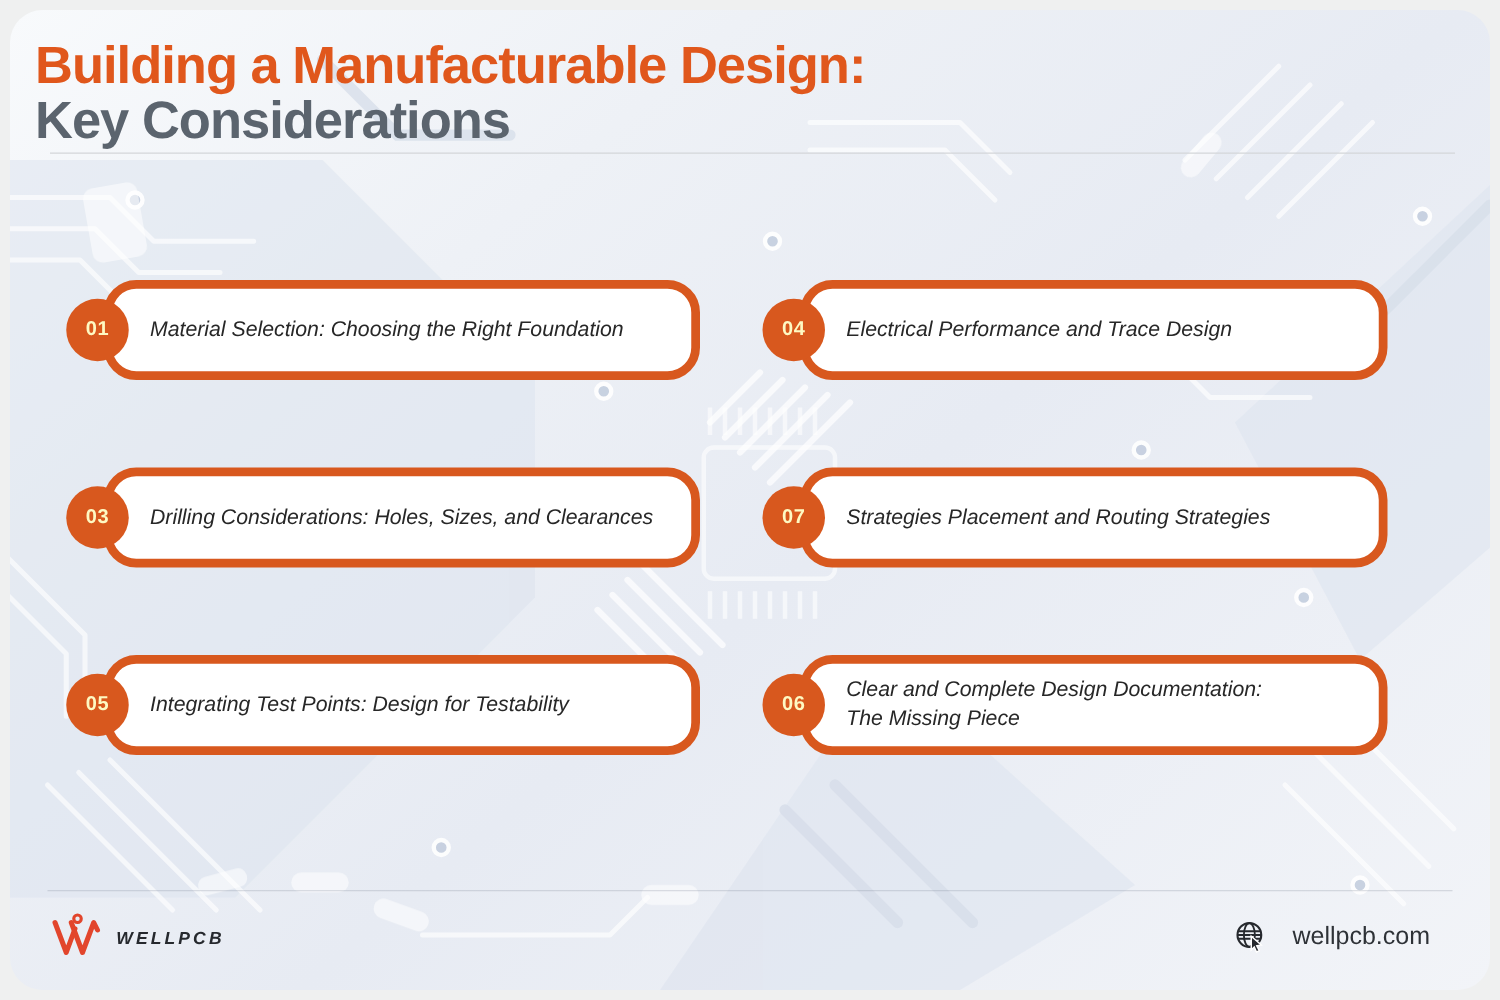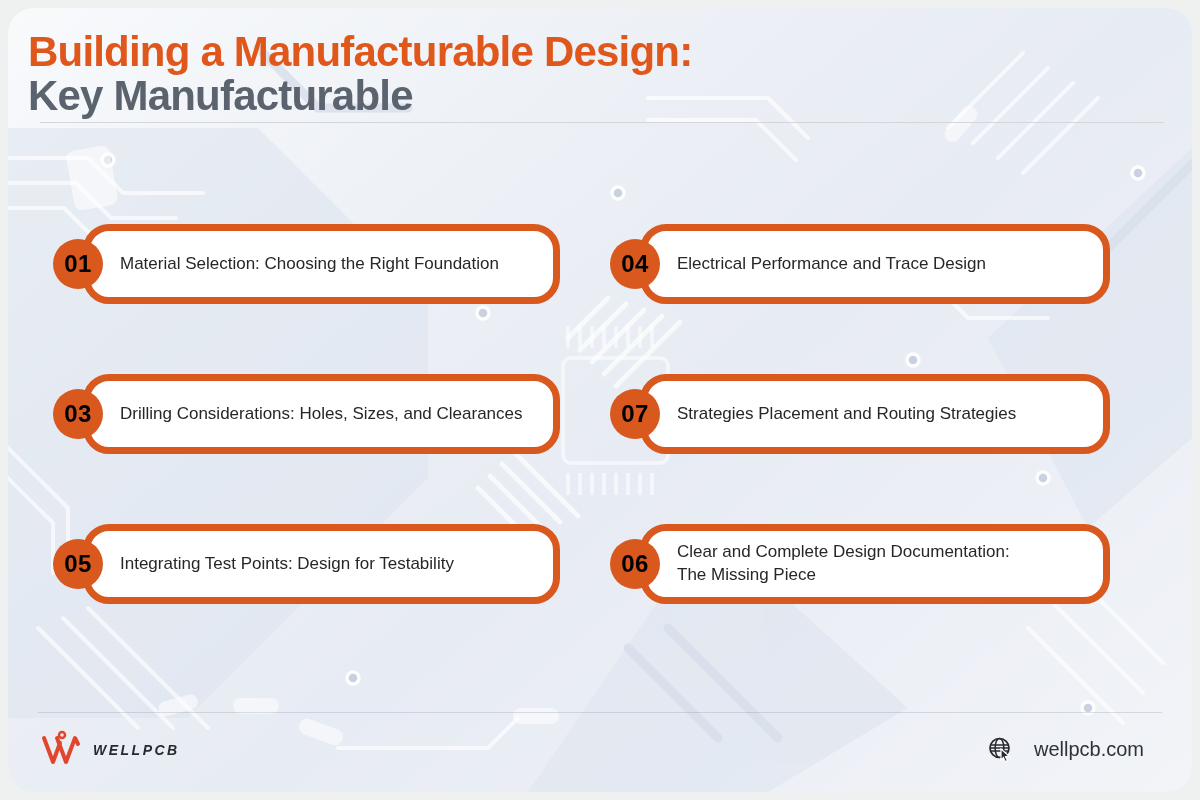--- a/index.html
+++ b/index.html
@@ -17,24 +17,24 @@
   .title .t2{display:block;color:#5B646E;}
   .rule-top{position:absolute;left:32px;right:28px;top:114px;height:1px;background:#d4d6d9;}
 
   
   .cards{position:absolute;left:75px;top:216px;display:grid;
     grid-template-columns:477px 470px;column-gap:80px;row-gap:70px;}
   .card{position:relative;height:80px;box-sizing:border-box;background:#ffffff;
     border:7px solid #D8581E;border-radius:26px;display:flex;align-items:center;
     padding:0 14px 0 30px;}
   .num{position:absolute;left:-37px;top:50%;transform:translateY(-50%);
-    width:50px;height:50px;border-radius:50%;background:#D8581E;color:#000000;
+    width:50px;height:50px;border-radius:50%;background:#D8581E;color:#fef9c3;
     display:flex;align-items:center;justify-content:center;
-    font-size:24px;font-weight:700;letter-spacing:0.5px;}
-  .label{font-size:17px;color:#272727;line-height:1.35;white-space:pre-line;}
+    font-size:16px;font-weight:700;letter-spacing:0.5px;}
+  .label{font-size:17px;color:#272727;line-height:1.35;white-space:pre-line;font-style:italic;}
 
   
   .rule-bottom{position:absolute;left:30px;right:30px;top:704px;height:1px;
     background:rgba(110,120,135,0.22);}
   .brand{position:absolute;left:32px;top:722px;display:flex;align-items:center;gap:9px;}
   .brand-name{font-size:14px;font-weight:700;font-style:italic;
     letter-spacing:2.5px;color:#26292E;}
   .site{position:absolute;right:48px;top:728px;display:flex;align-items:center;gap:20px;}
   .site-text{font-size:20px;color:#2E3237;}
   a.site-link{text-decoration:none;}
@@ -117,21 +117,21 @@
       <path d="M560,465 v22 m12,-22 v22 m12,-22 v22 m12,-22 v22 m12,-22 v22 m12,-22 v22 m12,-22 v22 m12,-22 v22"></path>
       <path d="M560,340 v-22 m12,22 v-22 m12,22 v-22 m12,22 v-22 m12,22 v-22 m12,22 v-22 m12,22 v-22 m12,22 v-22"></path>
     </g>
   </svg>
 
   <div class="content">
 
     <header>
       <h1 class="title" style="margin:0">
         <span class="t1">Building a Manufacturable Design:</span>
-        <span class="t2">Key Manufacturable</span>
+        <span class="t2">Key Considerations</span>
       </h1>
       <div class="rule-top"></div>
     </header>
 
     <section class="cards">
 
       <div class="card">
         <span class="num">01</span>
         <span class="label">Material Selection: Choosing the Right Foundation</span>
       </div>

